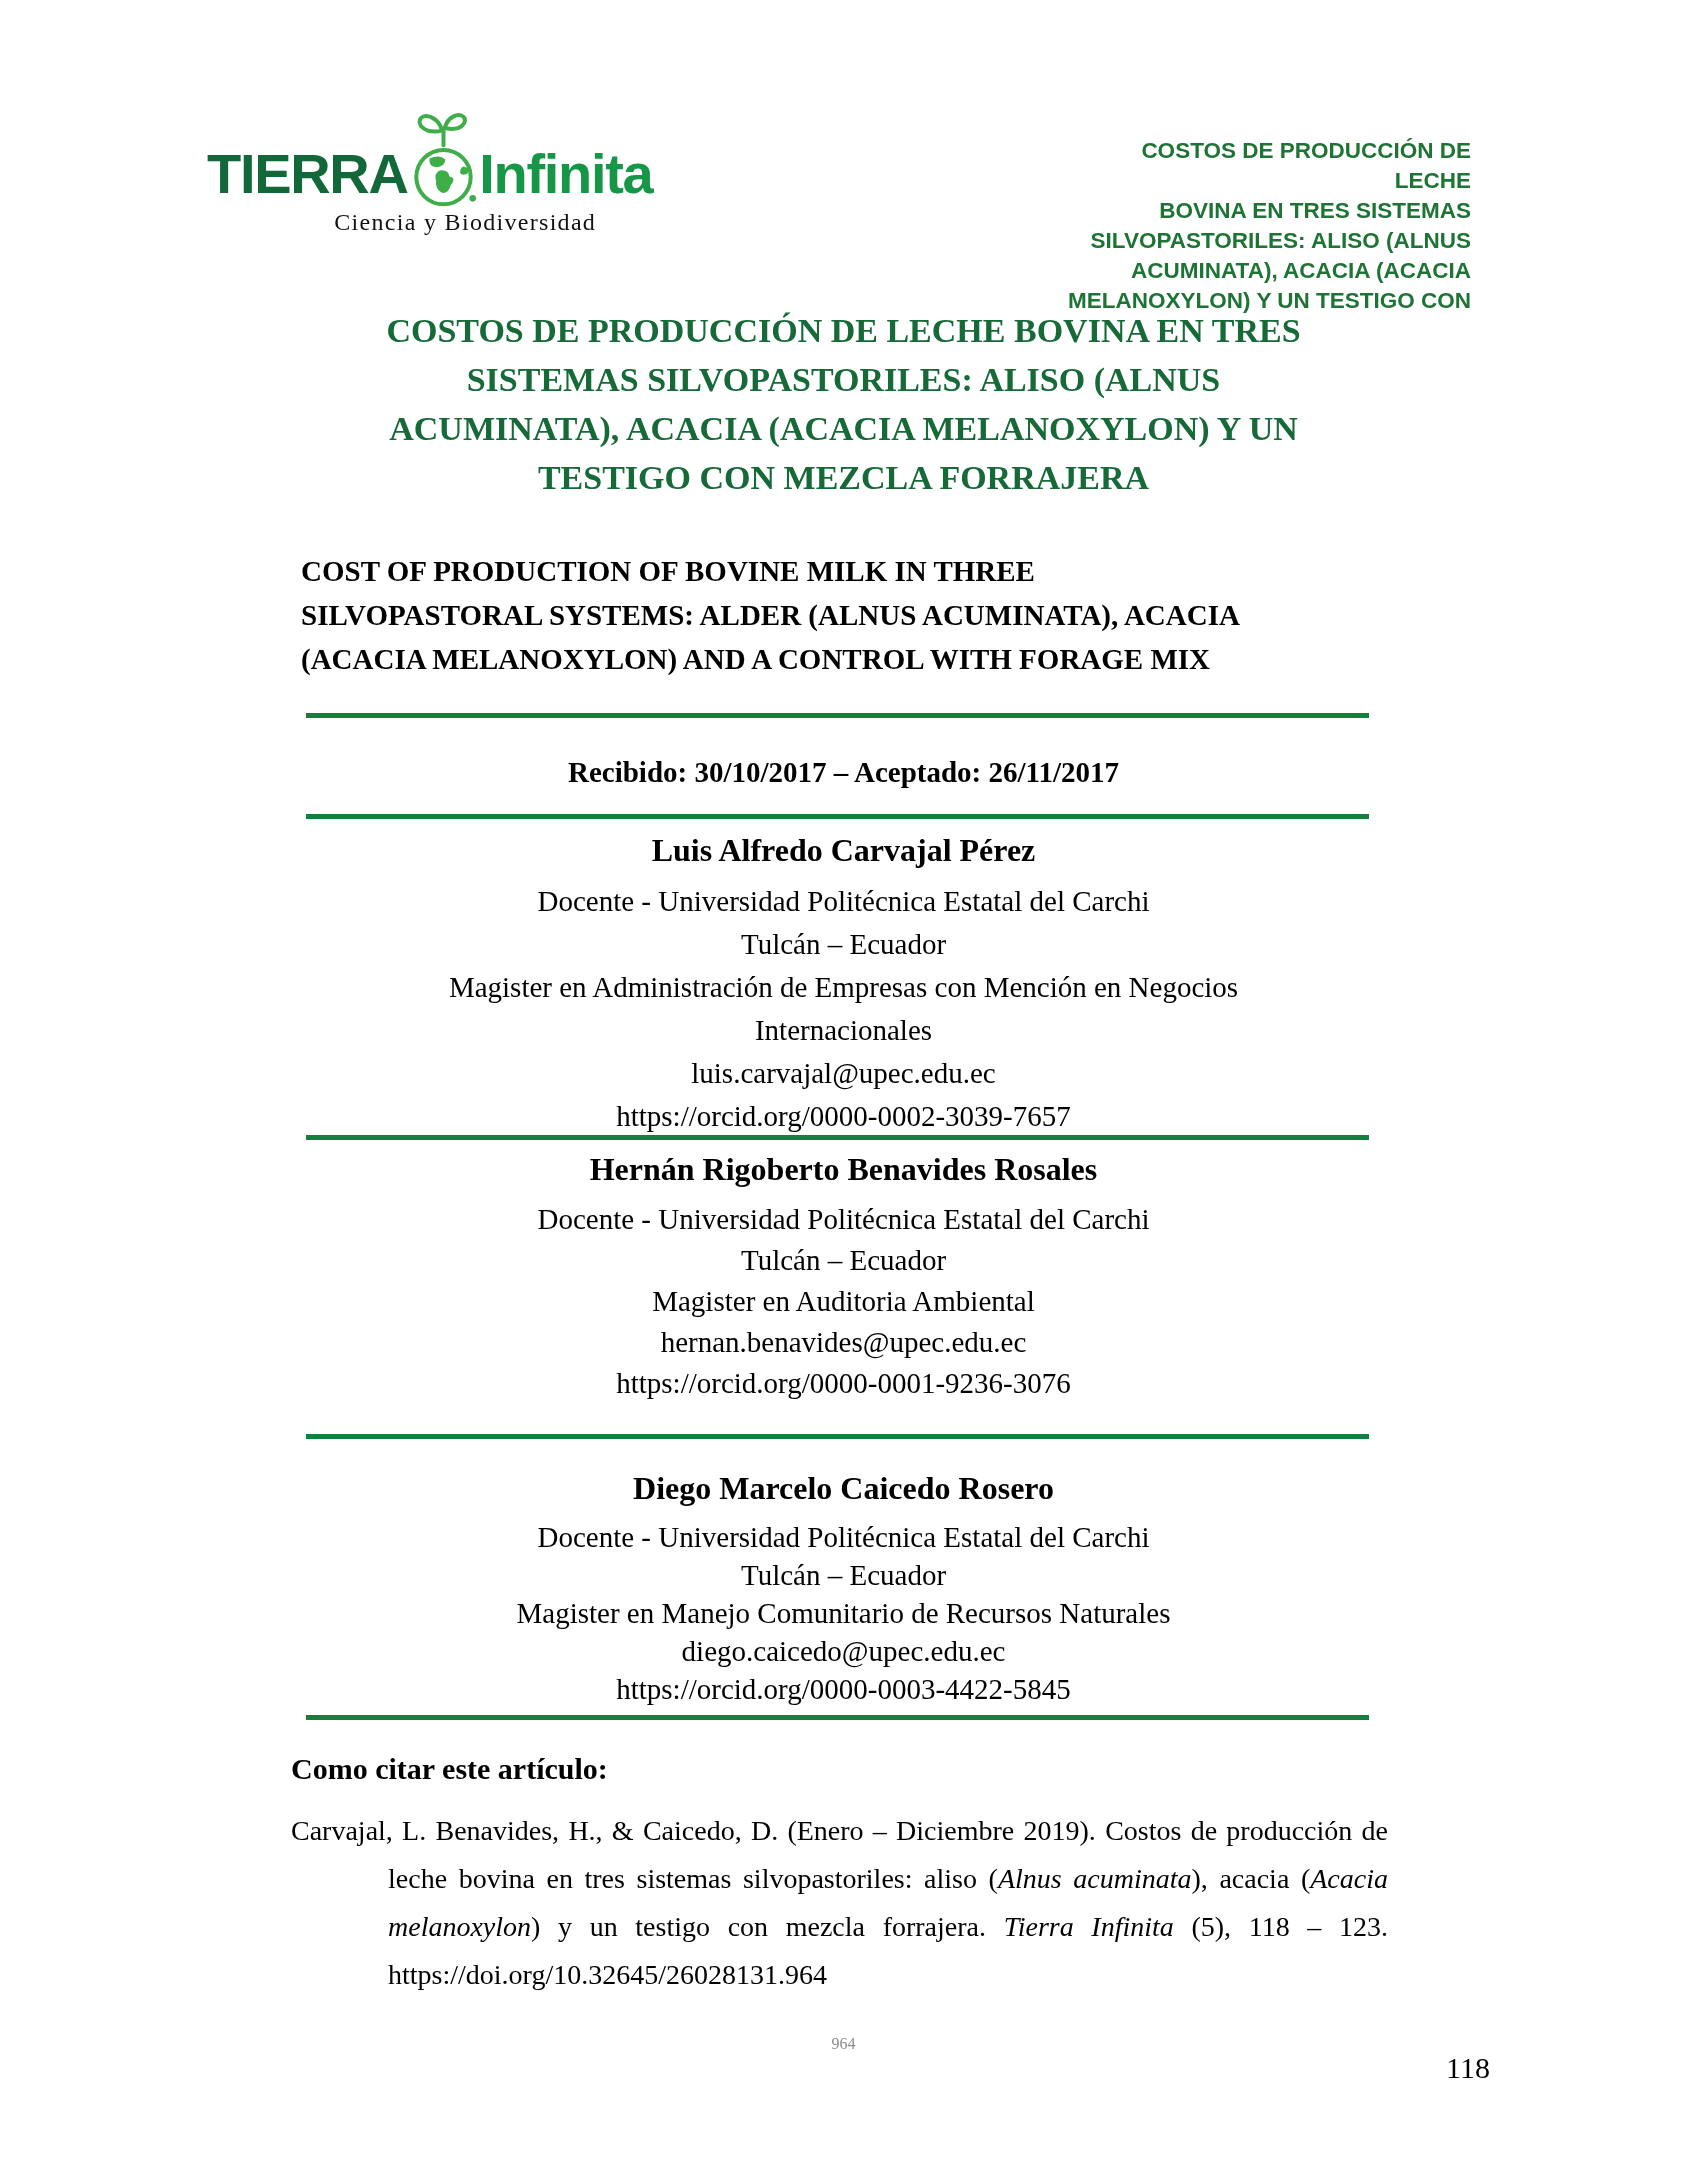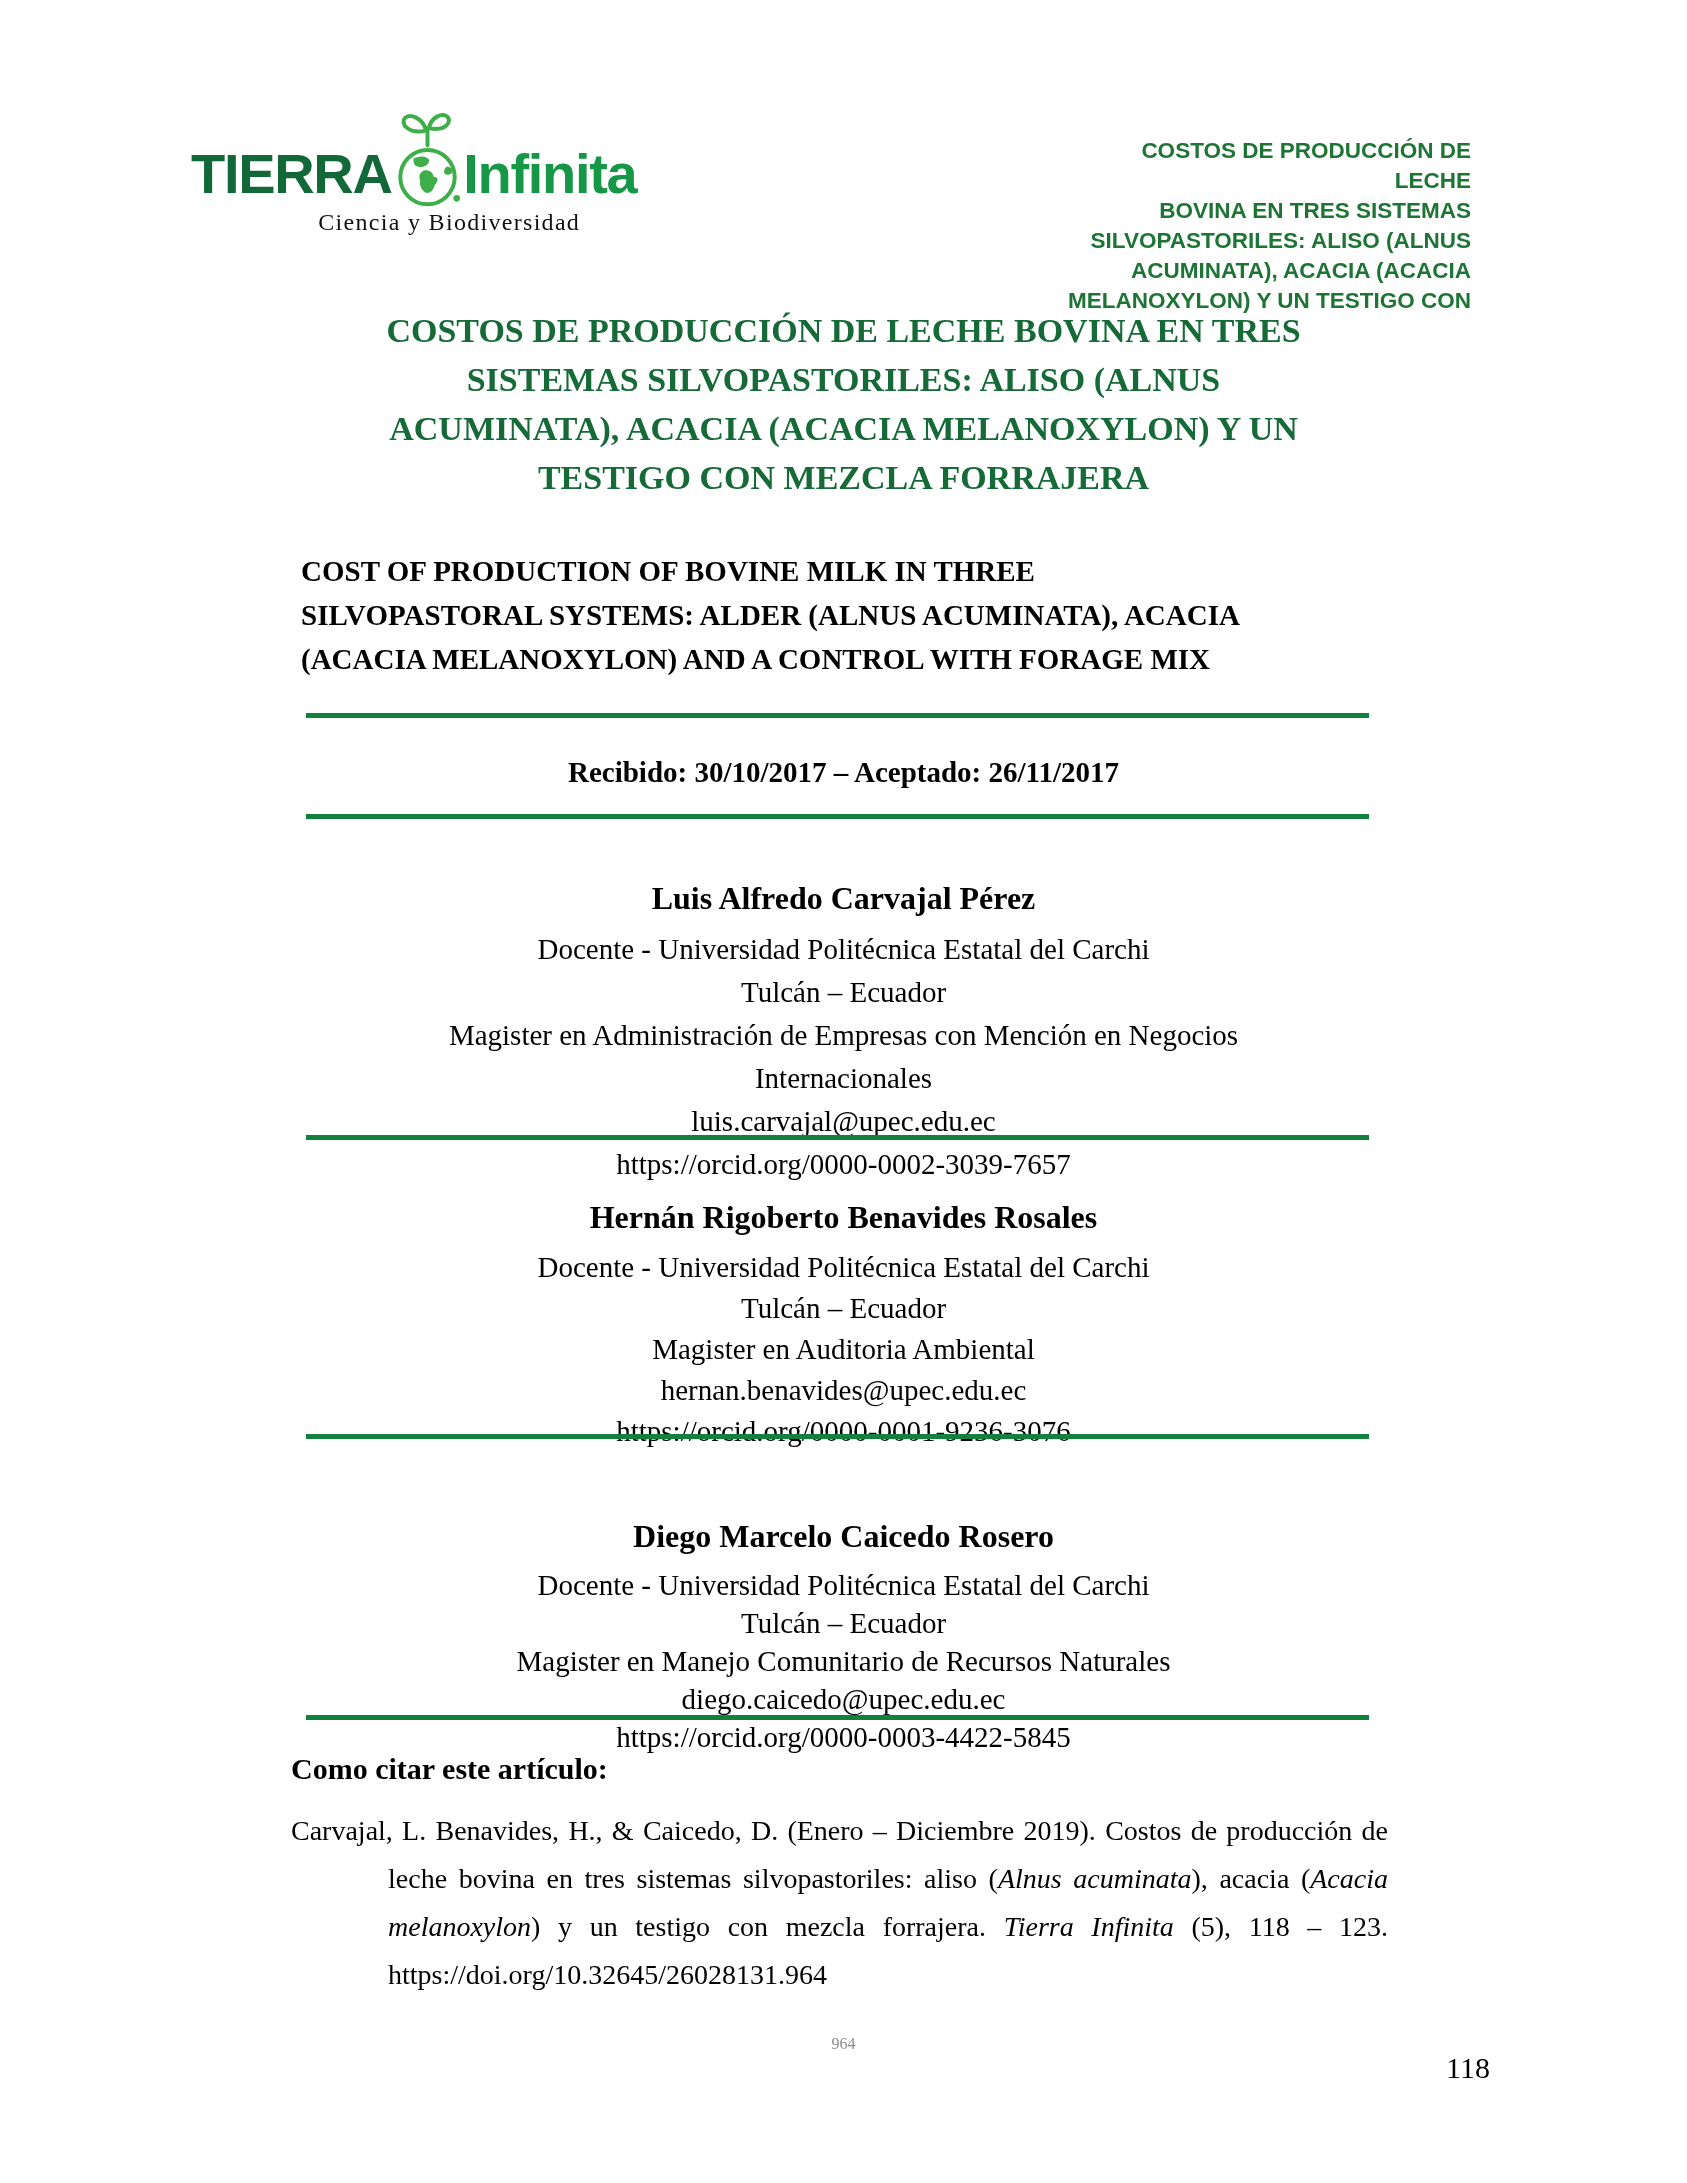--- a/index.html
+++ b/index.html
@@ -17,21 +17,21 @@
   .page{
     position:relative;
     width:1687px;
     height:2183px;
     background:#ffffff;
     overflow:hidden;
     font-family:"Liberation Serif", serif;
     color:var(--text-black);
   }
   
-  .logo{position:absolute;left:191px;top:112px;width:490px;}
+  .logo{position:absolute;left:207px;top:112px;width:490px;}
   .logo-row{display:flex;align-items:flex-end;justify-content:flex-start;}
   .logo-word{
     font-family:"Liberation Sans", sans-serif;
     font-weight:bold;
     font-size:56px;
     line-height:56px;
     letter-spacing:-1.3px;
     white-space:nowrap;
   }
   .logo-tierra{color:var(--green-dark);}
@@ -108,21 +108,20 @@
     text-align:center;
   }
   .author-1{top:832px;}
   .author-2{top:1151px;}
   .author-3{top:1470px;}
   .author-name{
     font-weight:bold;
     font-size:32px;
     line-height:37px;
     margin-bottom:10.6px;
-    margin-top:48px;
   }
   .author-details{
     font-size:29px;
     white-space:pre-line;
   }
   .author-1 .author-details{line-height:43px;}
   .author-2 .author-details{line-height:41px;}
   .author-3 .author-details{line-height:38px;}
   
   .cite-heading{

